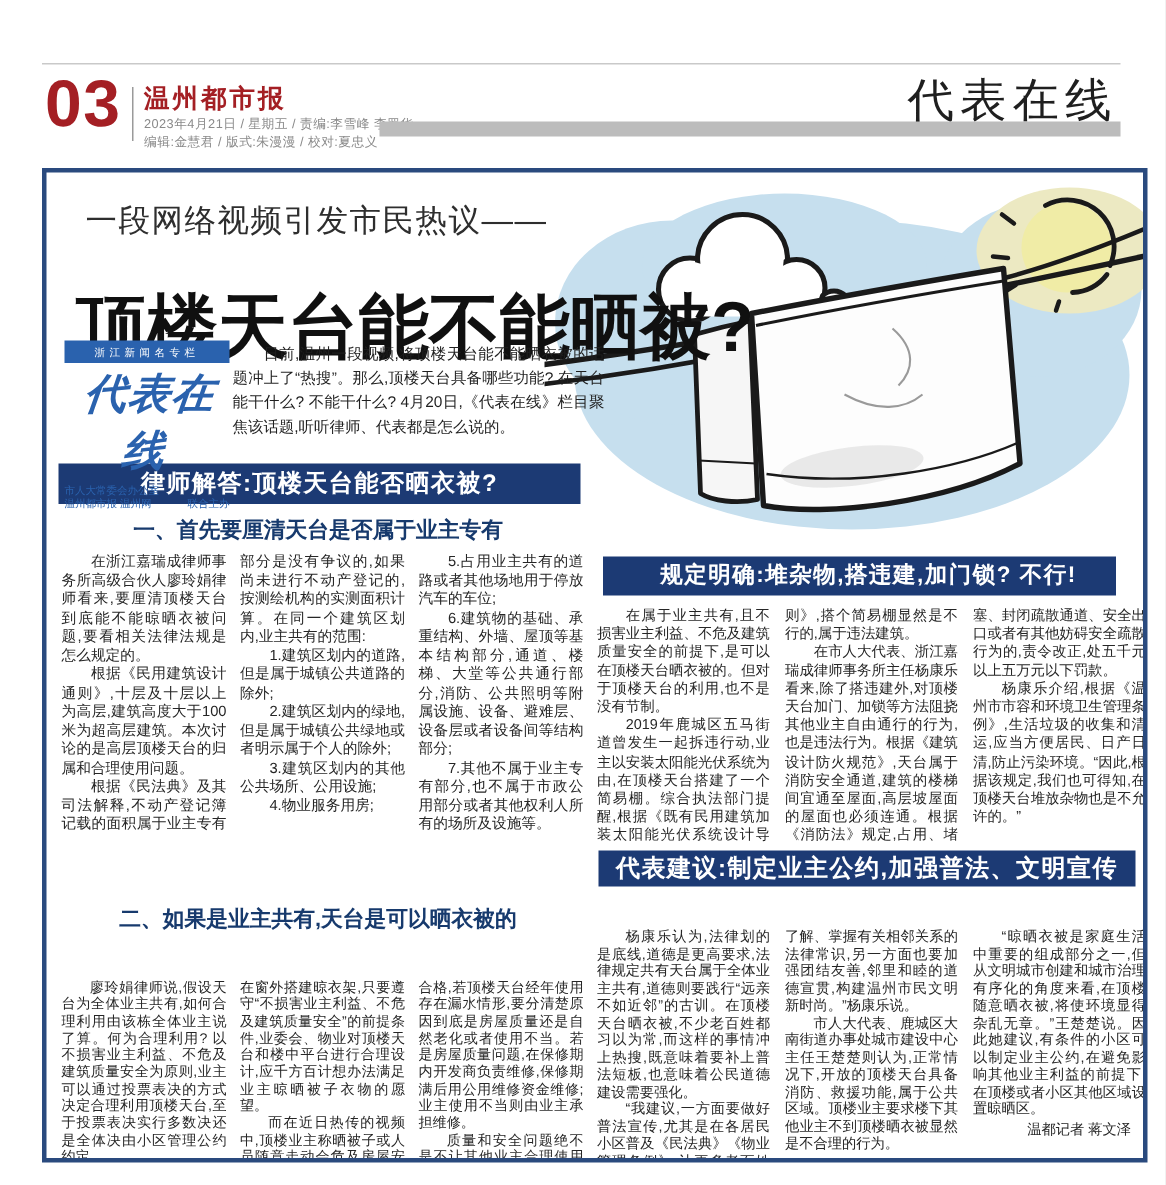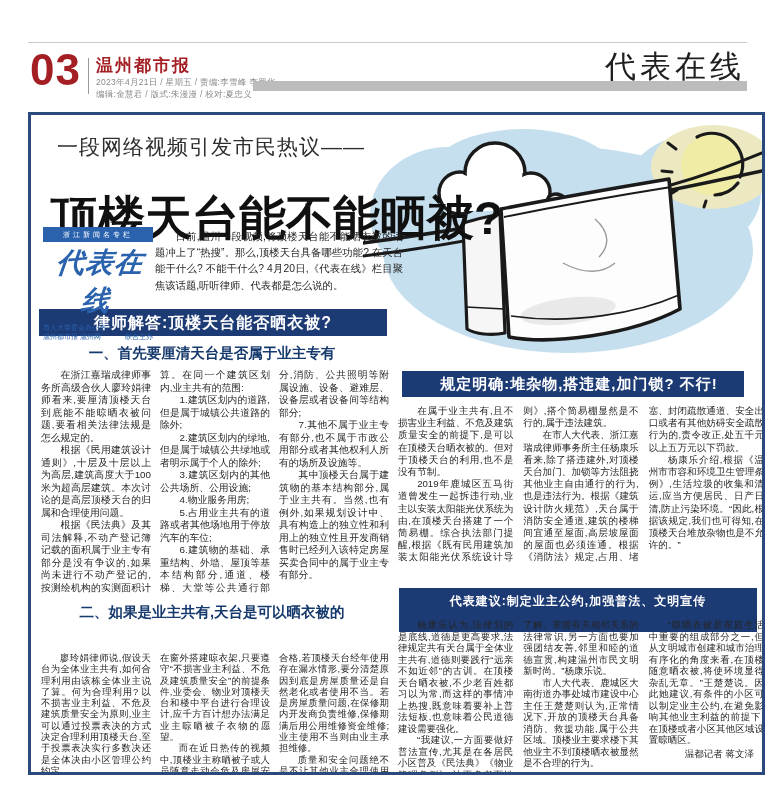--- a/index.html
+++ b/index.html
@@ -26,21 +26,21 @@
   .logo-block{position:absolute;left:12px;top:112px;width:110px;z-index:3;}
   .logo-tagline{background:#2a62ae;color:#fff;font-size:7px;letter-spacing:3px;text-align:center;padding:2.5px 0;}
   .logo-name{color:#2a62ae;font-size:28px;font-weight:900;font-style:italic;letter-spacing:1px;transform:skewX(-6deg);margin:2px 0 3px 0;text-align:center;}
   .logo-hosts{display:flex;justify-content:space-between;align-items:flex-end;color:#2a62ae;font-size:7px;line-height:9px;}
   .intro{position:absolute;left:124px;top:114px;width:248px;font-size:10.3px;line-height:16.2px;color:#1f1f1f;text-align:justify;z-index:3;}
   .intro p{margin:0;text-indent:2em;}
   
   .banner{position:absolute;background:#1c3a74;color:#fff;font-weight:bold;text-align:center;letter-spacing:1px;}
   .banner1{left:8px;top:194px;width:348px;height:27px;font-size:16px;line-height:27px;}
   .banner2{left:371px;top:256px;width:330px;height:26px;font-size:15px;line-height:26px;padding-left:12px;}
-  .banner3{left:368px;top:473px;width:358px;height:44px;font-size:12px;line-height:26px;}
+  .banner3{left:368px;top:452px;width:358px;height:24px;font-size:16px;line-height:26px;}
   .subhead{position:absolute;left:0;width:362px;text-align:center;font-weight:bold;color:#173a6d;font-size:14.5px;}
   .subhead1{top:229px;}
   .subhead2{top:488px;}
   
   .cols{position:absolute;column-gap:9px;column-count:3;text-align:justify;color:#262626;}
   .cols p{margin:0;text-indent:2em;}
   .lcols1{left:10px;top:254px;width:348px;font-size:9.8px;line-height:12.5px;}
   .lcols2{left:10px;top:505px;width:348px;font-size:9.4px;line-height:11.3px;margin-top:32px;}
   .rcols1{left:367px;top:290px;width:366px;font-size:9.6px;line-height:12.2px;column-gap:10px;}
   .rcols2{left:367px;top:504px;width:366px;font-size:9.5px;line-height:11.5px;column-gap:10px;}
@@ -145,21 +145,20 @@
         <p>在浙江嘉瑞成律师事务所高级合伙人廖玲娟律师看来,要厘清顶楼天台到底能不能晾晒衣被问题,要看相关法律法规是怎么规定的。</p>
         <p>根据《民用建筑设计通则》,十层及十层以上为高层,建筑高度大于100米为超高层建筑。本次讨论的是高层顶楼天台的归属和合理使用问题。</p>
         <p>根据《民法典》及其司法解释,不动产登记簿记载的面积属于业主专有部分是没有争议的,如果尚未进行不动产登记的,按测绘机构的实测面积计算。在同一个建筑区划内,业主共有的范围:</p>
         <p>1.建筑区划内的道路,但是属于城镇公共道路的除外;</p>
         <p>2.建筑区划内的绿地,但是属于城镇公共绿地或者明示属于个人的除外;</p>
         <p>3.建筑区划内的其他公共场所、公用设施;</p>
         <p>4.物业服务用房;</p>
         <p>5.占用业主共有的道路或者其他场地用于停放汽车的车位;</p>
         <p>6.建筑物的基础、承重结构、外墙、屋顶等基本结构部分,通道、楼梯、大堂等公共通行部分,消防、公共照明等附属设施、设备、避难层、设备层或者设备间等结构部分;</p>
         <p>7.其他不属于业主专有部分,也不属于市政公用部分或者其他权利人所有的场所及设施等。</p>
-        <p>其中顶楼天台属于建筑物的基本结构部分,属于业主共有。当然,也有例外,如果规划设计中、具有构造上的独立性和利用上的独立性且开发商销售时已经列入该特定房屋买卖合同中的属于业主专有部分。</p>
       </div>
     <div class="subhead subhead2">二、如果是业主共有,天台是可以晒衣被的</div>
     <div class="cols lcols2">
         <p>廖玲娟律师说,假设天台为全体业主共有,如何合理利用由该栋全体业主说了算。何为合理利用? 以不损害业主利益、不危及建筑质量安全为原则,业主可以通过投票表决的方式决定合理利用顶楼天台,至于投票表决实行多数决还是全体决由小区管理公约约定。</p>
         <p>晒被子衣物是每个业主日常生活中比较重要的部分。高层建筑禁止业主在窗外搭建晾衣架,只要遵守“不损害业主利益、不危及建筑质量安全”的前提条件,业委会、物业对顶楼天台和楼中平台进行合理设计,应千方百计想办法满足业主晾晒被子衣物的愿望。</p>
         <p>而在近日热传的视频中,顶楼业主称晒被子或人员随意走动会危及房屋安全、会导致房屋漏水,这种说法违反基本常识。房屋通过竣工验收后即为质量合格,若顶楼天台经年使用存在漏水情形,要分清楚原因到底是房屋质量还是自然老化或者使用不当。若是房屋质量问题,在保修期内开发商负责维修,保修期满后用公用维修资金维修;业主使用不当则由业主承担维修。</p>
         <p>质量和安全问题绝不是不让其他业主合理使用共用天台的理由。</p>
       </div>
 
     <div class="banner banner2">规定明确:堆杂物,搭违建,加门锁? 不行!</div>

